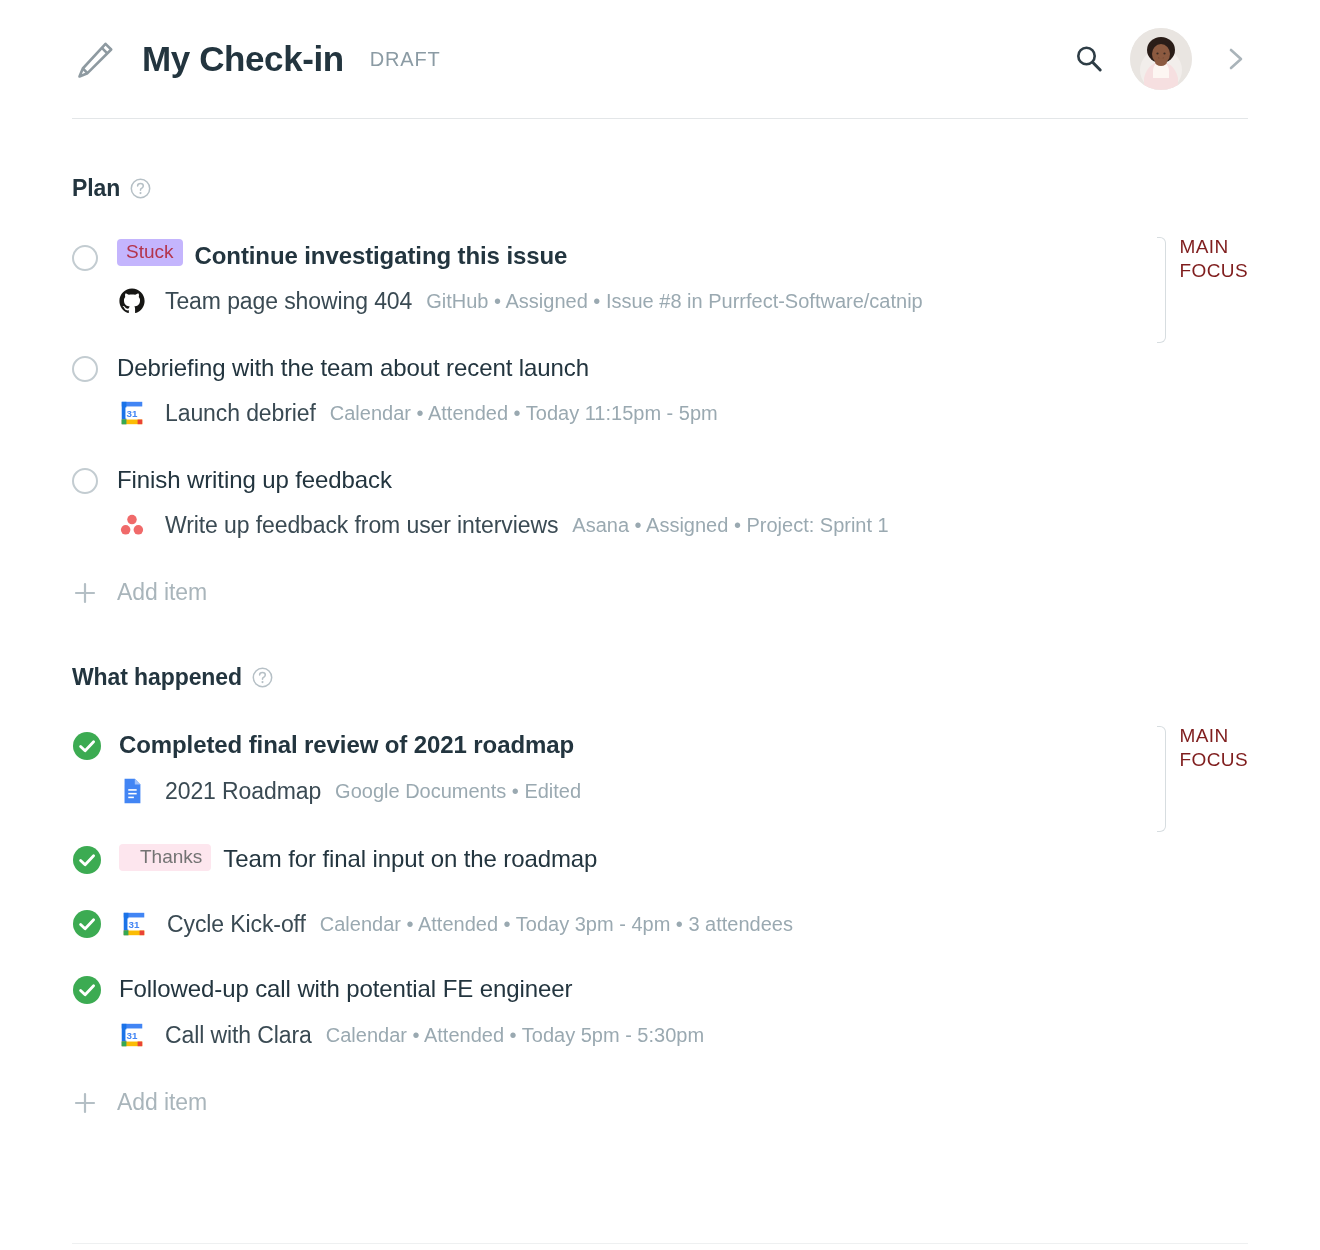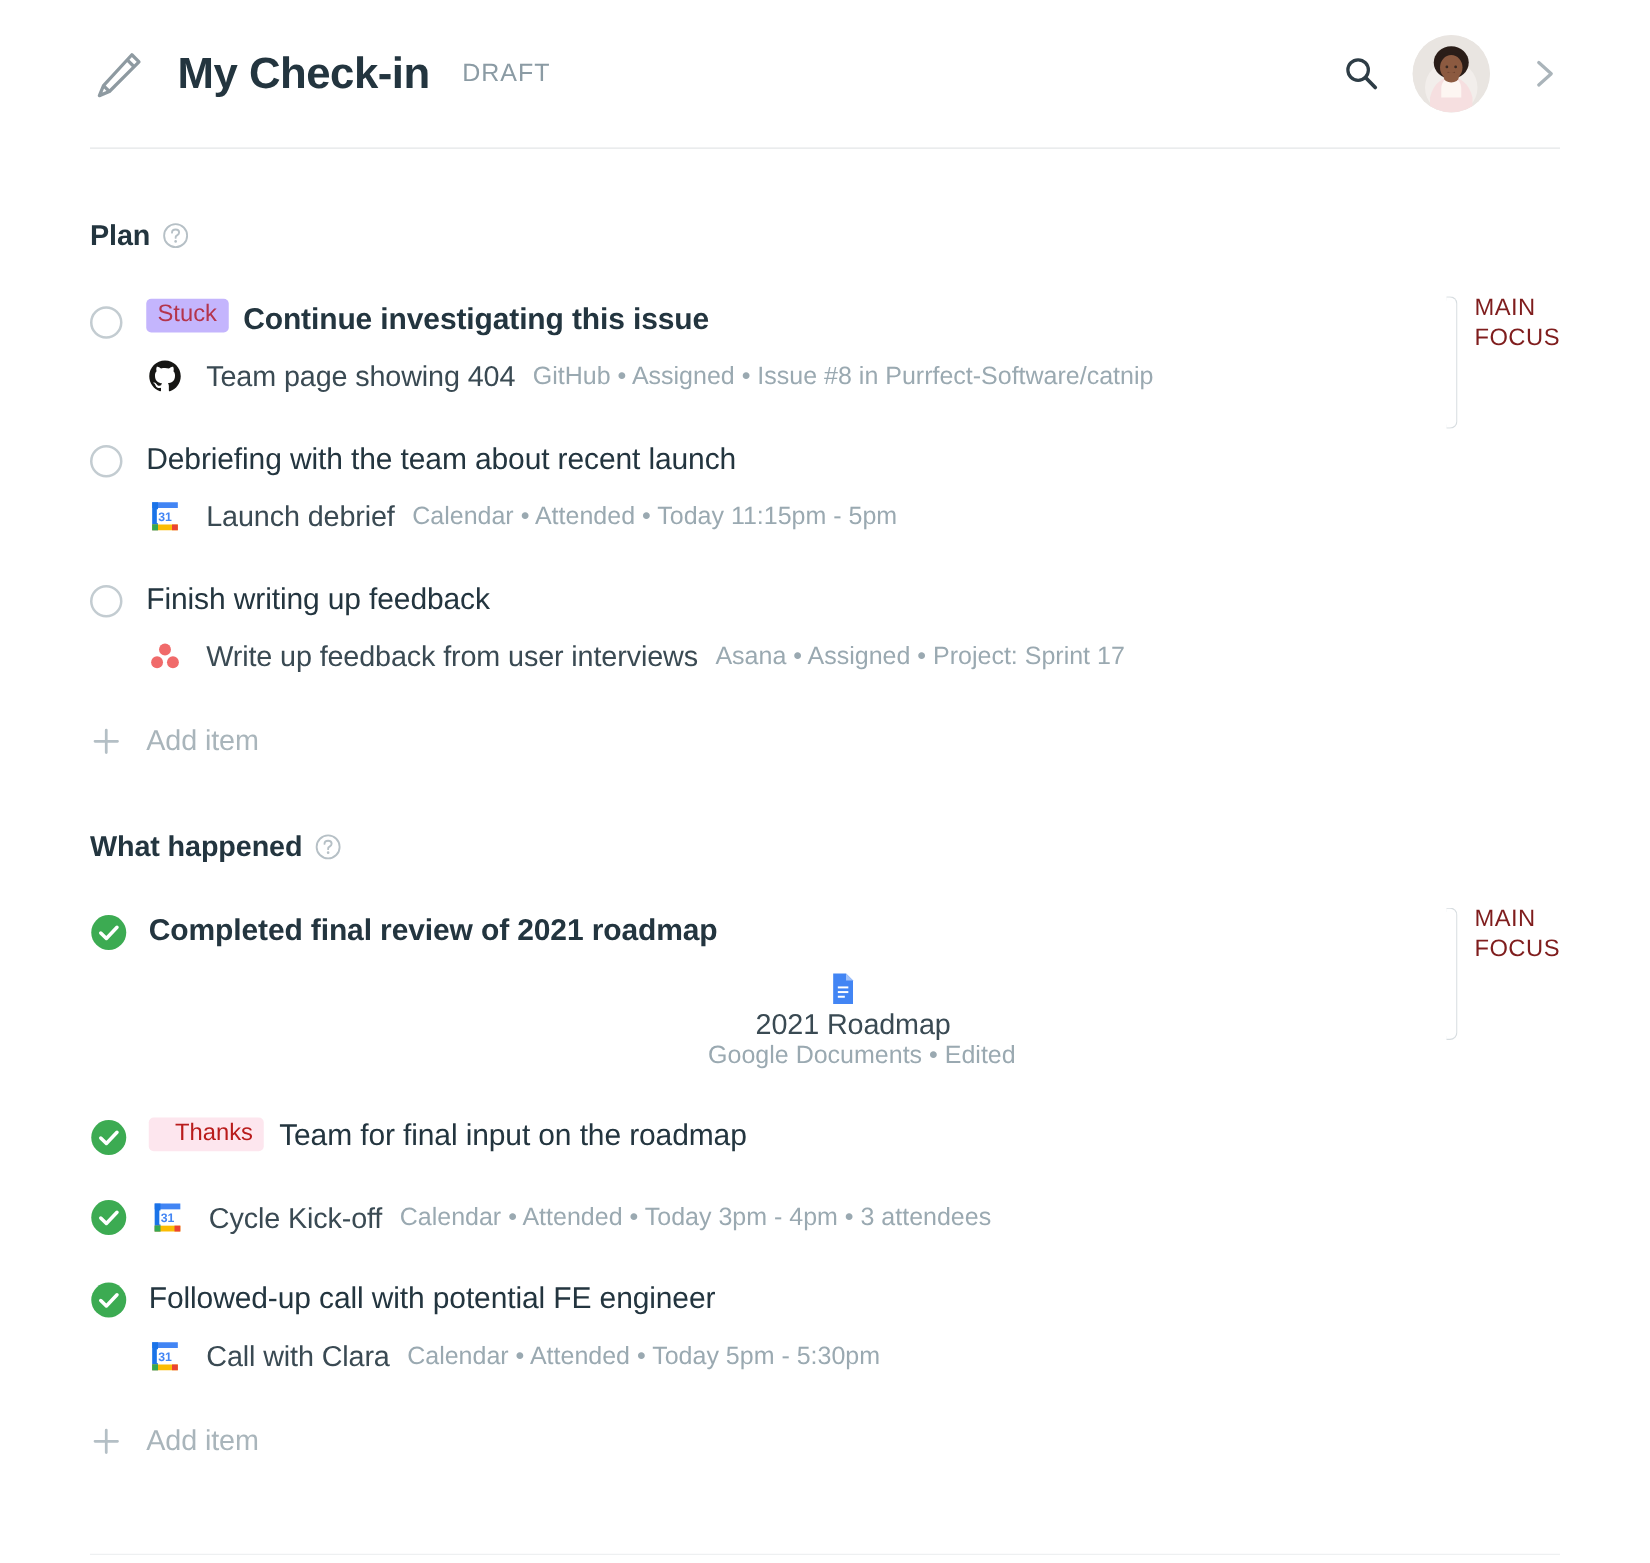--- a/index.html
+++ b/index.html
@@ -143,21 +143,21 @@
     white-space: nowrap;
     position: relative;
     top: -2px;
   }
   .badge-stuck {
     background: #c4b5fd;
     color: #b4344c;
   }
   .badge-thanks {
     background: #fde6ee;
-    color: #b91c1c;
+    color: #737373;
     padding-left: 21px;
   }
   .item-title {
     font-size: 24px;
     line-height: 1.25;
     color: #23353f;
     letter-spacing: -0.1px;
   }
   .item-title.bold { font-weight: bold; }
 
@@ -360,21 +360,21 @@
       </div>
       <div class="sub-row" style="margin-top:15px;">
         <span class="app-icon">
           <svg viewBox="0 0 30 30" width="28" height="28">
             <circle cx="15" cy="9.2" r="5.1" fill="#f06a6a"></circle>
             <circle cx="8.2" cy="20.2" r="5.1" fill="#f06a6a"></circle>
             <circle cx="21.8" cy="20.2" r="5.1" fill="#f06a6a"></circle>
           </svg>
         </span>
         <span class="sub-title">Write up feedback from user interviews</span>
-        <span class="sub-meta">Asana • Assigned • Project: Sprint 17</span>
+        <span class="sub-meta">Asana • Assigned • Project: Sprint 1</span>
       </div>
     </div>
 
     <div class="add-item" style="margin-top:39px;">
       <span class="plus-icon">
         <svg viewBox="0 0 26 26" width="26" height="26" fill="none">
           <path d="M13 4 L13 22 M4 13 L22 13" stroke="#b4bfc5" stroke-width="2.2" stroke-linecap="round"></path>
         </svg>
       </span>
       <span class="add-label">Add item</span>
@@ -402,21 +402,21 @@
     <div class="item" style="margin-top:39px;">
       <div class="item-row">
         <span class="status-check" style="margin-top:1px;">
           <svg viewBox="0 0 30 30" width="30" height="30">
             <circle cx="15" cy="15" r="14" fill="#3cab52"></circle>
             <path d="M8.6 15.4 L13.1 19.8 L21.6 10.8" stroke="#ffffff" stroke-width="2.8" fill="none" stroke-linecap="round" stroke-linejoin="round"></path>
           </svg>
         </span>
         <span class="item-title bold">Completed final review of 2021 roadmap</span>
       </div>
-      <div class="sub-row" style="margin-top:15px;flex-direction:column;">
+      <div class="sub-row" style="margin-top:15px;">
         <span class="app-icon">
           <svg viewBox="0 0 30 30" width="28" height="28">
             <path d="M7 2h11l6 6v20H7z" fill="#4285f4"></path>
             <path d="M18 2l6 6h-6z" fill="#a1c2fa"></path>
             <rect x="11" y="13" width="9" height="1.7" fill="#ffffff"></rect>
             <rect x="11" y="17" width="9" height="1.7" fill="#ffffff"></rect>
             <rect x="11" y="21" width="6" height="1.7" fill="#ffffff"></rect>
           </svg>
         </span>
         <span class="sub-title">2021 Roadmap</span>

